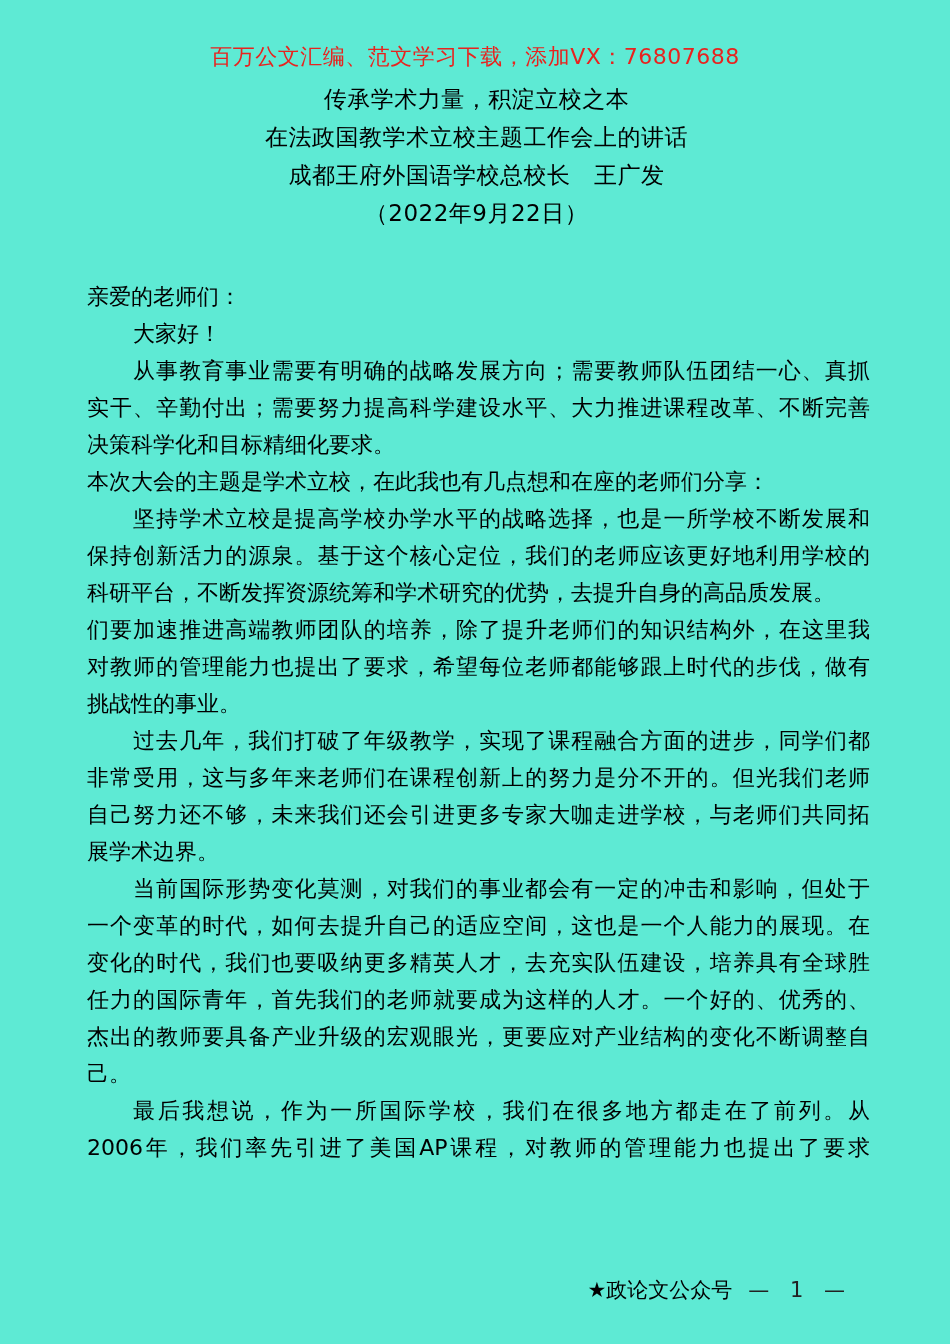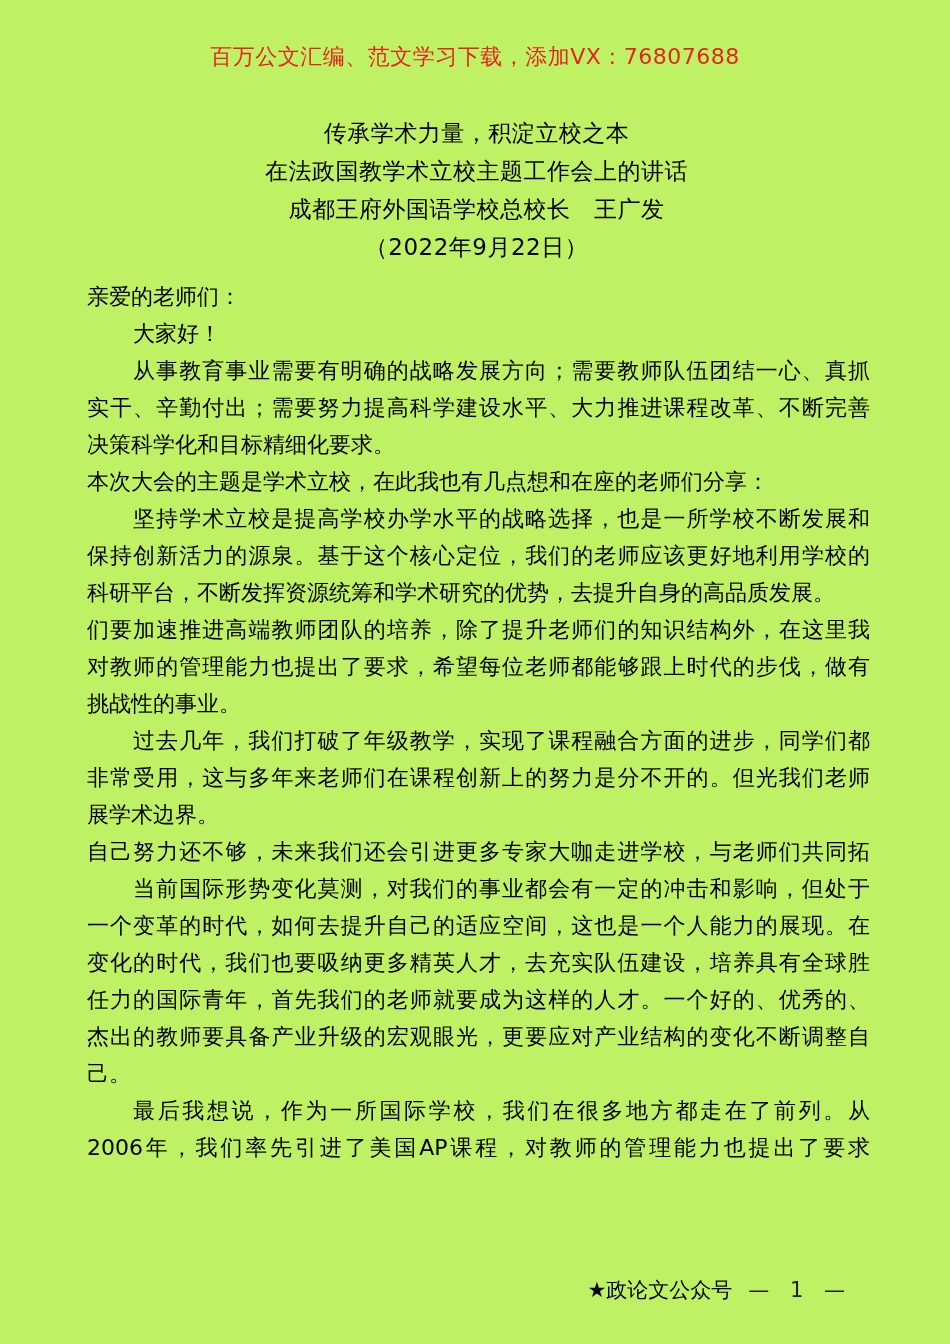--- a/index.html
+++ b/index.html
@@ -1,38 +1,38 @@
 <!DOCTYPE html>
 <html><head>
 <meta charset="utf-8">
 <style>
   html, body { margin: 0; padding: 0; background: #ffffff; }
   .page {
     position: relative;
     width: 950px;
     height: 1344px;
-    background: #bef264;
+    background: #5eead4;
     color: #000000;
     font-family: "DejaVu Sans", sans-serif;
     overflow: hidden;
   }
   .banner {
     position: absolute;
     top: 44px;
     left: 0;
     width: 100%;
     text-align: center;
     font-size: 22px;
     line-height: 26px;
     color: #e8231f;
     letter-spacing: 0.5px;
   }
   .title-block {
     position: absolute;
-    top: 114px;
+    top: 80px;
     left: 85px;
     width: 783px;
     text-align: center;
     font-size: 23px;
     line-height: 38px;
     letter-spacing: 0.5px;
   }
   .title-line { height: 38px; overflow: hidden; }
   .doc-body {
     position: absolute;
@@ -91,22 +91,22 @@
       <div class="line">决策科学化和目标精细化要求。</div>
       <div class="line">本次大会的主题是学术立校，在此我也有几点想和在座的老师们分享：</div>
       <div class="line fill indent">坚持学术立校是提高学校办学水平的战略选择，也是一所学校不断发展和</div>
       <div class="line fill">保持创新活力的源泉。基于这个核心定位，我们的老师应该更好地利用学校的</div>
       <div class="line">科研平台，不断发挥资源统筹和学术研究的优势，去提升自身的高品质发展。</div>
       <div class="line fill">们要加速推进高端教师团队的培养，除了提升老师们的知识结构外，在这里我</div>
       <div class="line fill">对教师的管理能力也提出了要求，希望每位老师都能够跟上时代的步伐，做有</div>
       <div class="line">挑战性的事业。</div>
       <div class="line fill indent">过去几年，我们打破了年级教学，实现了课程融合方面的进步，同学们都</div>
       <div class="line fill">非常受用，这与多年来老师们在课程创新上的努力是分不开的。但光我们老师</div>
+      <div class="line fill">自己努力还不够，未来我们还会引进更多专家大咖走进学校，与老师们共同拓</div>
       <div class="line">展学术边界。</div>
-      <div class="line fill">自己努力还不够，未来我们还会引进更多专家大咖走进学校，与老师们共同拓</div>
       <div class="line fill indent">当前国际形势变化莫测，对我们的事业都会有一定的冲击和影响，但处于</div>
       <div class="line fill">一个变革的时代，如何去提升自己的适应空间，这也是一个人能力的展现。在</div>
       <div class="line fill">变化的时代，我们也要吸纳更多精英人才，去充实队伍建设，培养具有全球胜</div>
       <div class="line fill">任力的国际青年，首先我们的老师就要成为这样的人才。一个好的、优秀的、</div>
       <div class="line fill">杰出的教师要具备产业升级的宏观眼光，更要应对产业结构的变化不断调整自</div>
       <div class="line">己。</div>
       <div class="line fill indent">最后我想说，作为一所国际学校，我们在很多地方都走在了前列。从</div>
       <div class="line fill">2006年，我们率先引进了美国AP课程，对教师的管理能力也提出了要求</div>
     </div>
 

